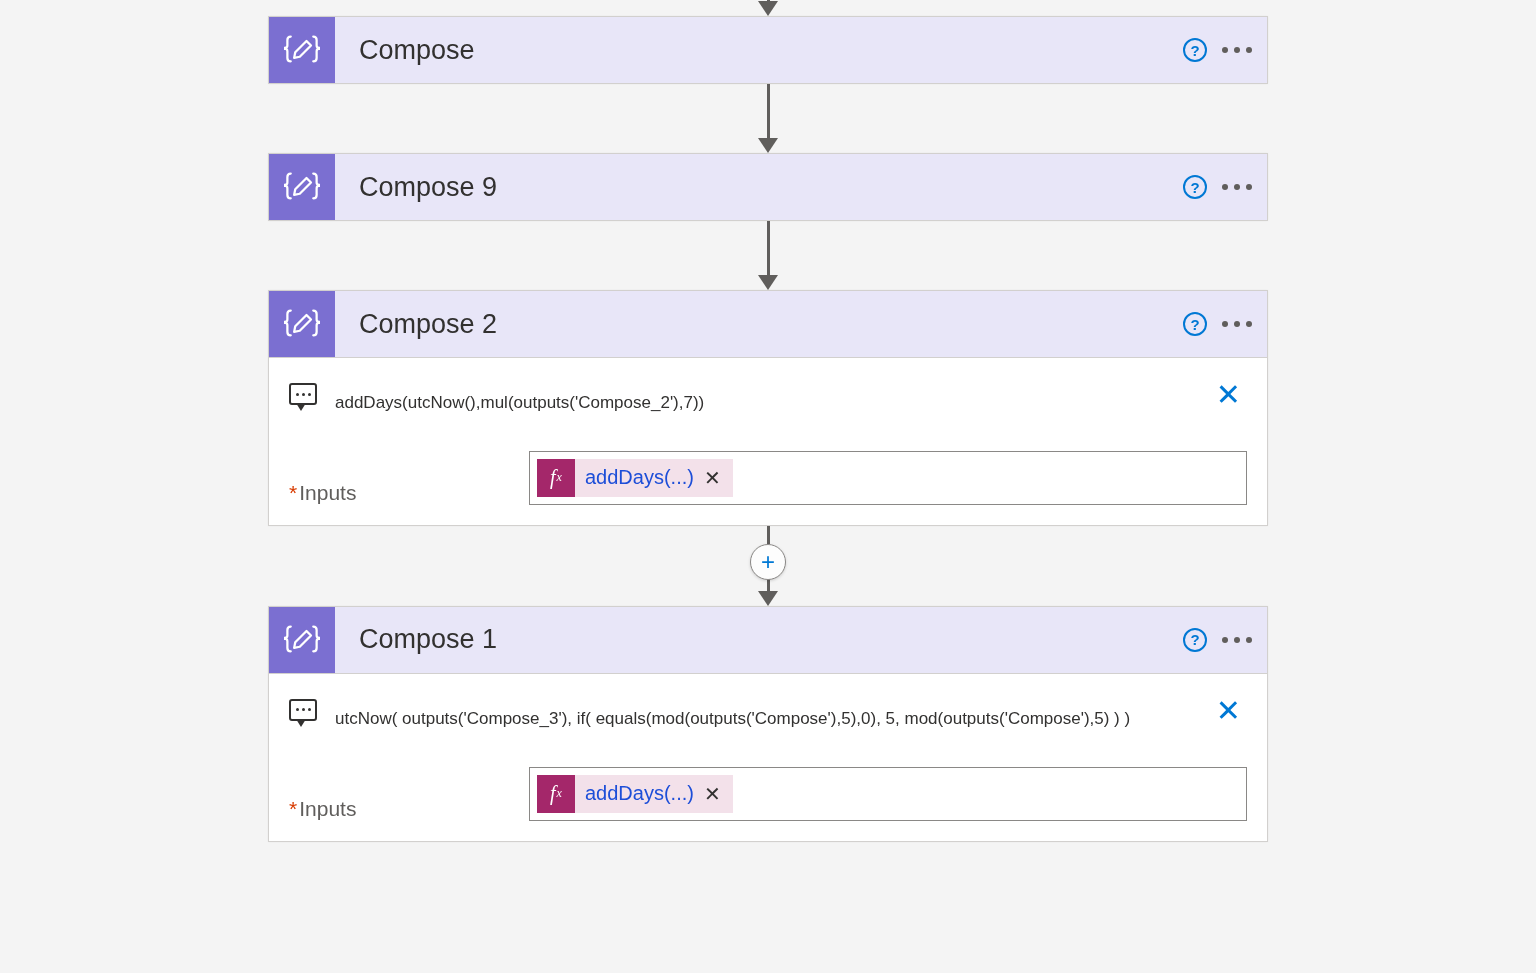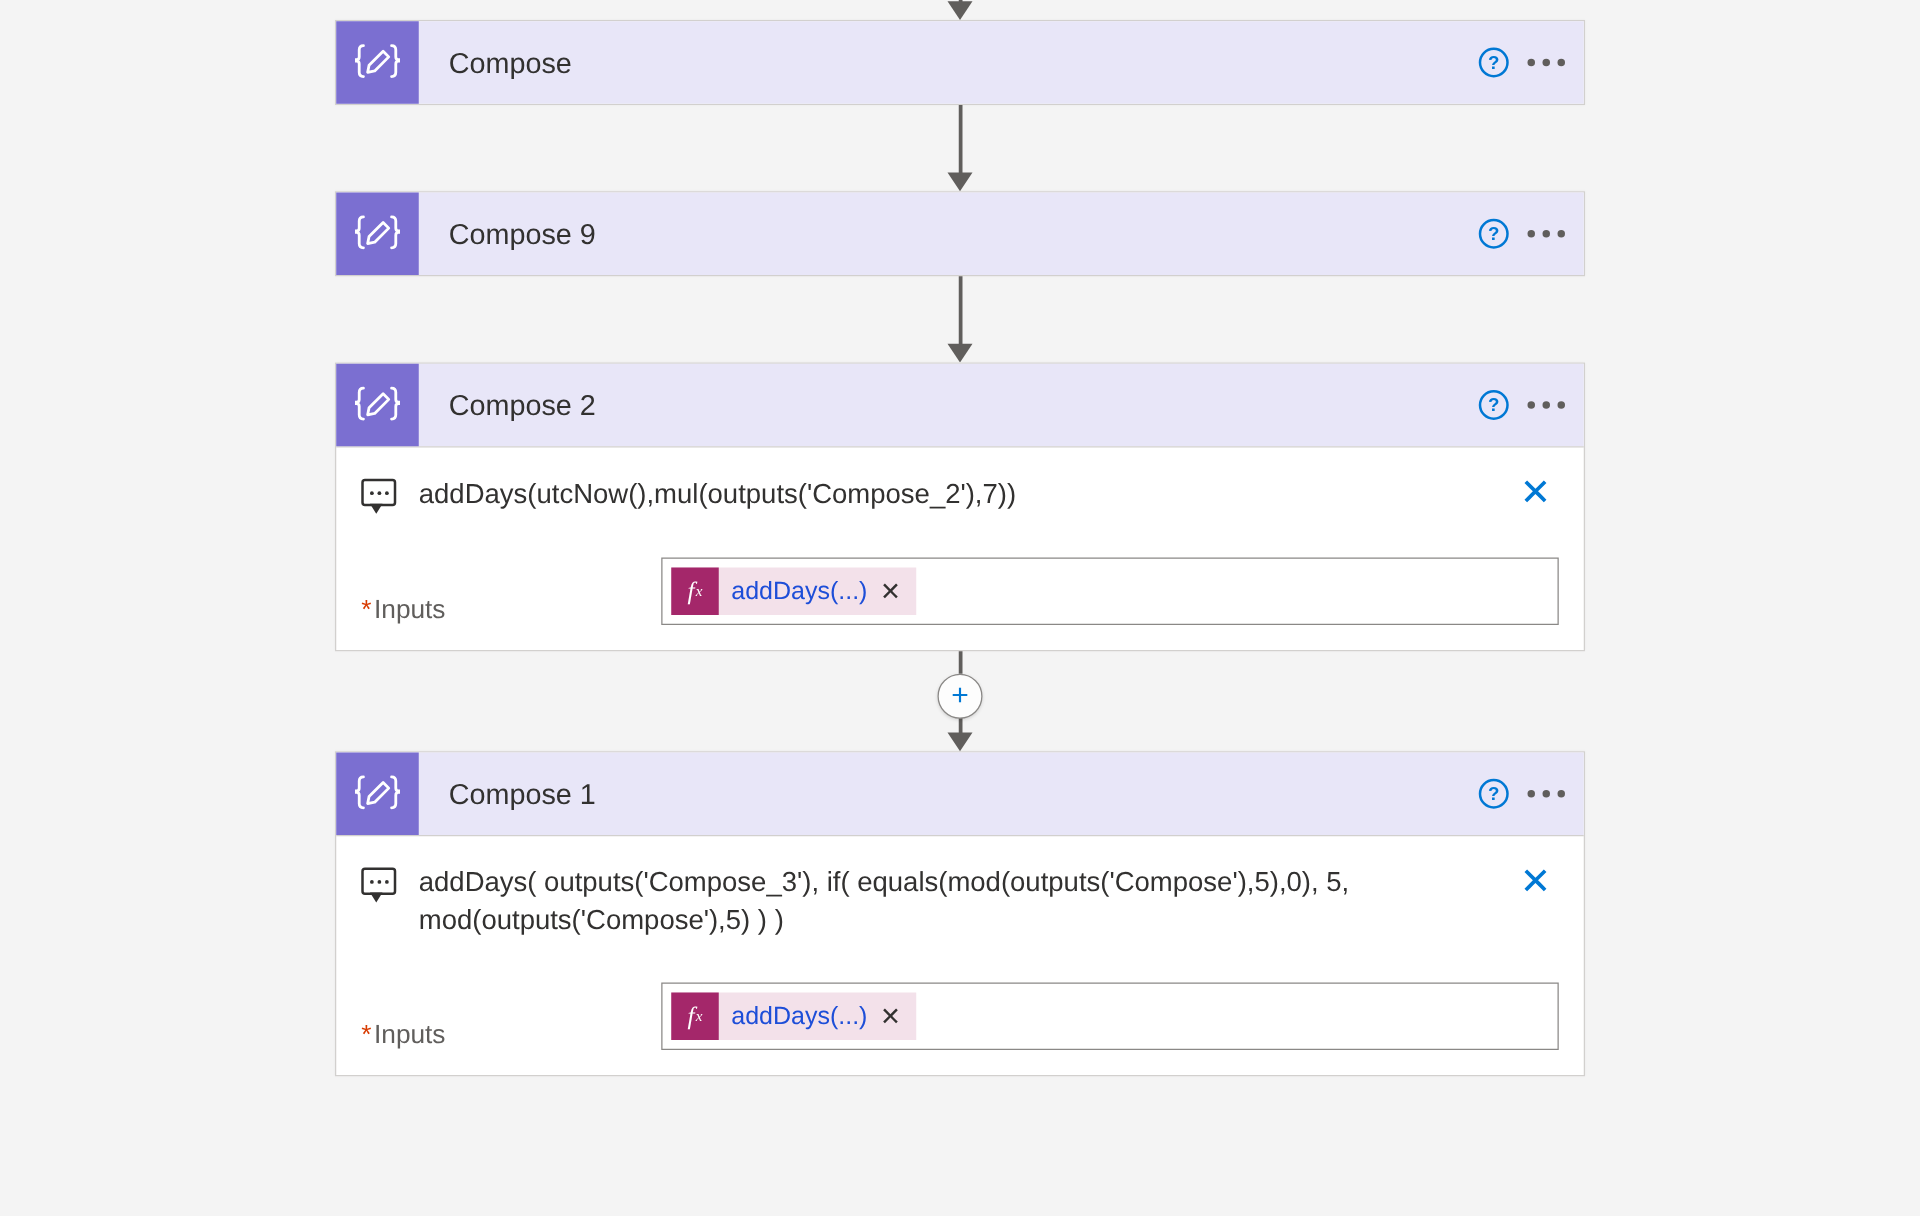--- a/index.html
+++ b/index.html
@@ -53,21 +53,21 @@
   .icon-tile {
     width: 66px; height: 66px;
     background: #7b6fd1;
     display:flex; align-items:center; justify-content:center;
     flex-shrink:0;
   }
   .icon-tile svg { width: 36px; height: 36px; }
   .card-title {
     flex:1;
     padding-left: 24px;
-    font-size: 23px;
+    font-size: 27px;
     font-weight: 400;
   }
   .help-btn, .menu-btn {
     width: 48px; height: 48px;
     display:flex; align-items:center; justify-content:center;
     cursor:pointer;
   }
   .help-circle {
     width:24px; height:24px;
     border: 2px solid #0078d4;
@@ -112,23 +112,24 @@
     border-right:5px solid transparent;
     border-top:8px solid #323130;
   }
   .peek-icon .dots {
     position:absolute; inset:0;
     display:flex; align-items:center; justify-content:center; gap:3px;
   }
   .peek-icon .dots i { width:3px; height:3px; background:#323130; border-radius:50%; display:block;}
   .peek-text {
     flex:1;
-    font-size:22px;
+    font-size:17px;
     line-height:1.35;
     word-break: break-word;
+    margin-top: 12px;
   }
   .close-x {
     color:#0078d4;
     font-size:30px;
     line-height:1;
     cursor:pointer;
     font-weight:300;
     padding: 0 6px;
   }
 
@@ -347,21 +348,21 @@
     <div class="card-body">
       <hr class="sep">
       <div class="peek-row">
         <div class="peek-icon">
             <div class="dots">
               <i></i>
               <i></i>
               <i></i>
             </div>
           </div>
-        <div class="peek-text">addDays( outputs('Compose_3'), if( equals(mod(outputs('Compose'),5),0), 5, mod(outputs('Compose'),5) ) )</div>
+        <div class="peek-text">utcNow( outputs('Compose_3'), if( equals(mod(outputs('Compose'),5),0), 5, mod(outputs('Compose'),5) ) )</div>
         <div class="close-x">✕</div>
       </div>
       <div class="inputs-row">
         <div class="inputs-label"><span class="req-star">*</span><span>Inputs</span></div>
         <div class="inputs-field">
           <div class="token">
             <div class="token-fx">
                 <span>f</span>
                 <sub>x</sub>
               </div>

